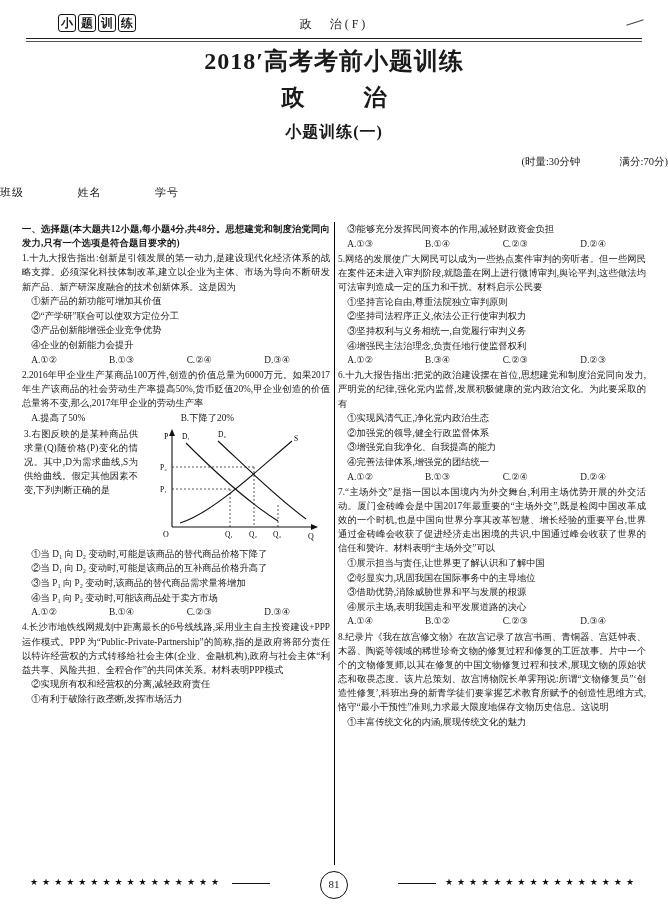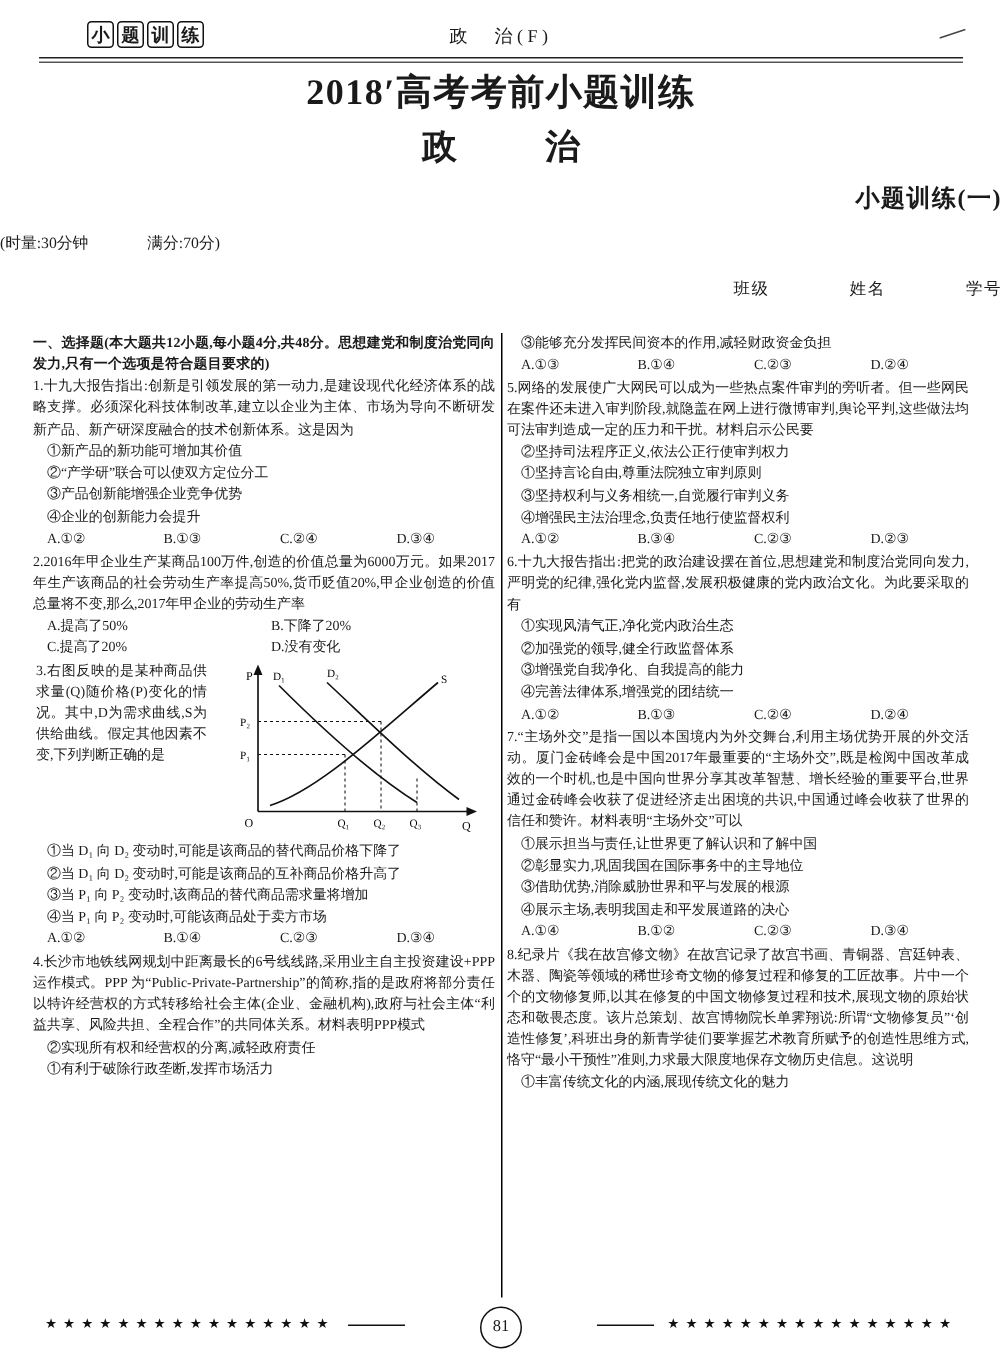--- a/index.html
+++ b/index.html
@@ -53,30 +53,30 @@
   .t1{
     position:absolute;left:0;right:0;top:45px;text-align:center;
     font-size:24px;font-weight:bold;letter-spacing:1px;
   }
   .t2{
     position:absolute;left:0;right:0;top:82px;text-align:center;
     font-size:23px;font-weight:bold;letter-spacing:18px;
     text-indent:18px;
   }
   .t3{
-    position:absolute;left:0;right:0;top:122px;text-align:right;
+    position:absolute;left:0;right:0;top:122px;text-align:center;
     font-size:16px;font-weight:bold;letter-spacing:1px;
   }
   .t4{
-    position:absolute;left:0;right:0;top:155px;text-align:left;
+    position:absolute;left:0;right:0;top:155px;text-align:right;
     font-size:10.5px;
   }
   .t4 .gap{display:inline-block;width:34px;}
   .t5{
-    position:absolute;left:0;right:0;top:185px;text-align:right;
+    position:absolute;left:0;right:0;top:185px;text-align:left;
     font-size:11px;letter-spacing:1px;
   }
   .t5 .gap{display:inline-block;width:46px;}
 
   
   .cols{position:absolute;top:222px;left:18px;right:18px;bottom:42px;}
   .col{
     position:absolute;top:0;bottom:0;width:308px;
     font-size:9.3px;line-height:1.52;
     text-align:justify;
@@ -177,24 +177,20 @@
         <span>A.①②</span>
         <span>B.①③</span>
         <span>C.②④</span>
         <span>D.③④</span>
       </div>
 
       <p class="p q">2.2016年甲企业生产某商品100万件,创造的价值总量为6000万元。如果2017年生产该商品的社会劳动生产率提高50%,货币贬值20%,甲企业创造的价值总量将不变,那么,2017年甲企业的劳动生产率</p>
       <div class="choice2 sub">
         <span>A.提高了50%</span>
         <span>B.下降了20%</span>
-      </div>
-      <div class="choice2 sub">
-        <span>C.提高了20%</span>
-        <span>D.没有变化</span>
       </div>
 
       <div class="figwrap">
         <p class="p q" style="width:114px;">3.右图反映的是某种商品供求量(Q)随价格(P)变化的情况。其中,D为需求曲线,S为供给曲线。假定其他因素不变,下列判断正确的是</p>
         <div class="fig">
           <svg width="184" height="116" viewBox="0 0 184 116">
 
             <line x1="30" y1="6" x2="30" y2="100" stroke="#111" stroke-width="1.1"></line>
             <line x1="30" y1="100" x2="172" y2="100" stroke="#111" stroke-width="1.1"></line>
             <polygon points="30,2 27,9 33,9" fill="#111"></polygon>
@@ -244,22 +240,22 @@
     <div class="col right">
       <p class="p sub">③能够充分发挥民间资本的作用,减轻财政资金负担</p>
       <div class="opts sub">
         <span>A.①③</span>
         <span>B.①④</span>
         <span>C.②③</span>
         <span>D.②④</span>
       </div>
 
       <p class="p q">5.网络的发展使广大网民可以成为一些热点案件审判的旁听者。但一些网民在案件还未进入审判阶段,就隐盖在网上进行微博审判,舆论平判,这些做法均可法审判造成一定的压力和干扰。材料启示公民要</p>
+      <p class="p sub">①坚持言论自由,尊重法院独立审判原则</p>
       <p class="p sub">②坚持司法程序正义,依法公正行使审判权力</p>
-      <p class="p sub">①坚持言论自由,尊重法院独立审判原则</p>
       <p class="p sub">③坚持权利与义务相统一,自觉履行审判义务</p>
       <p class="p sub">④增强民主法治理念,负责任地行使监督权利</p>
       <div class="opts sub">
         <span>A.①②</span>
         <span>B.③④</span>
         <span>C.②③</span>
         <span>D.②③</span>
       </div>
 
       <p class="p q">6.十九大报告指出:把党的政治建设摆在首位,思想建党和制度治党同向发力,严明党的纪律,强化党内监督,发展积极健康的党内政治文化。为此要采取的有</p>

